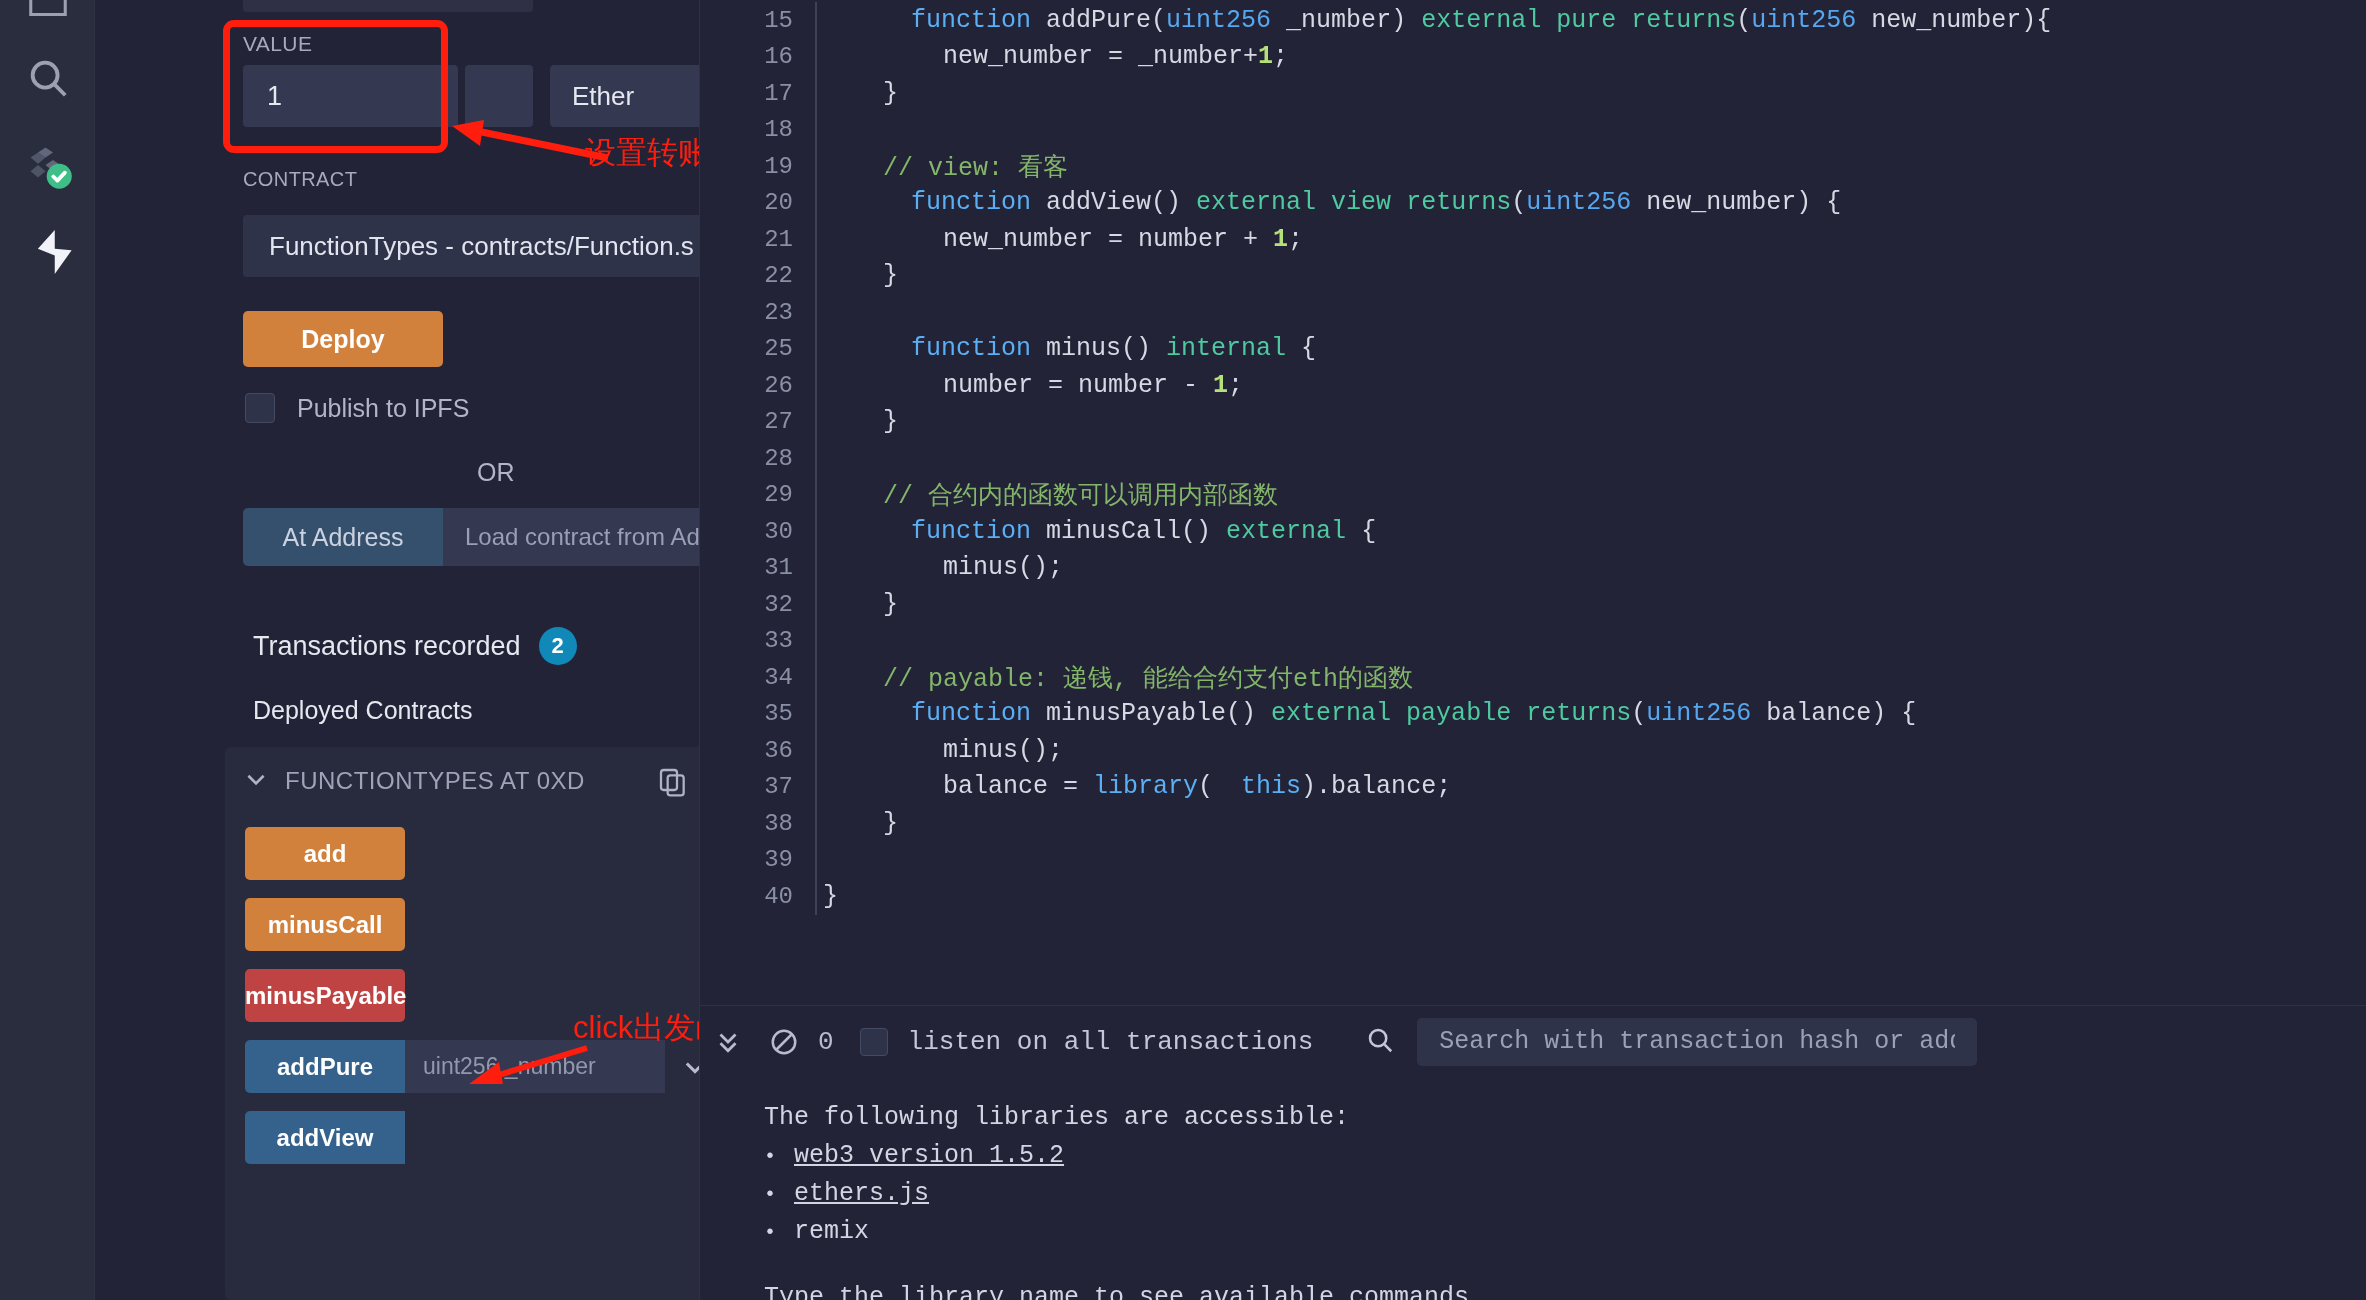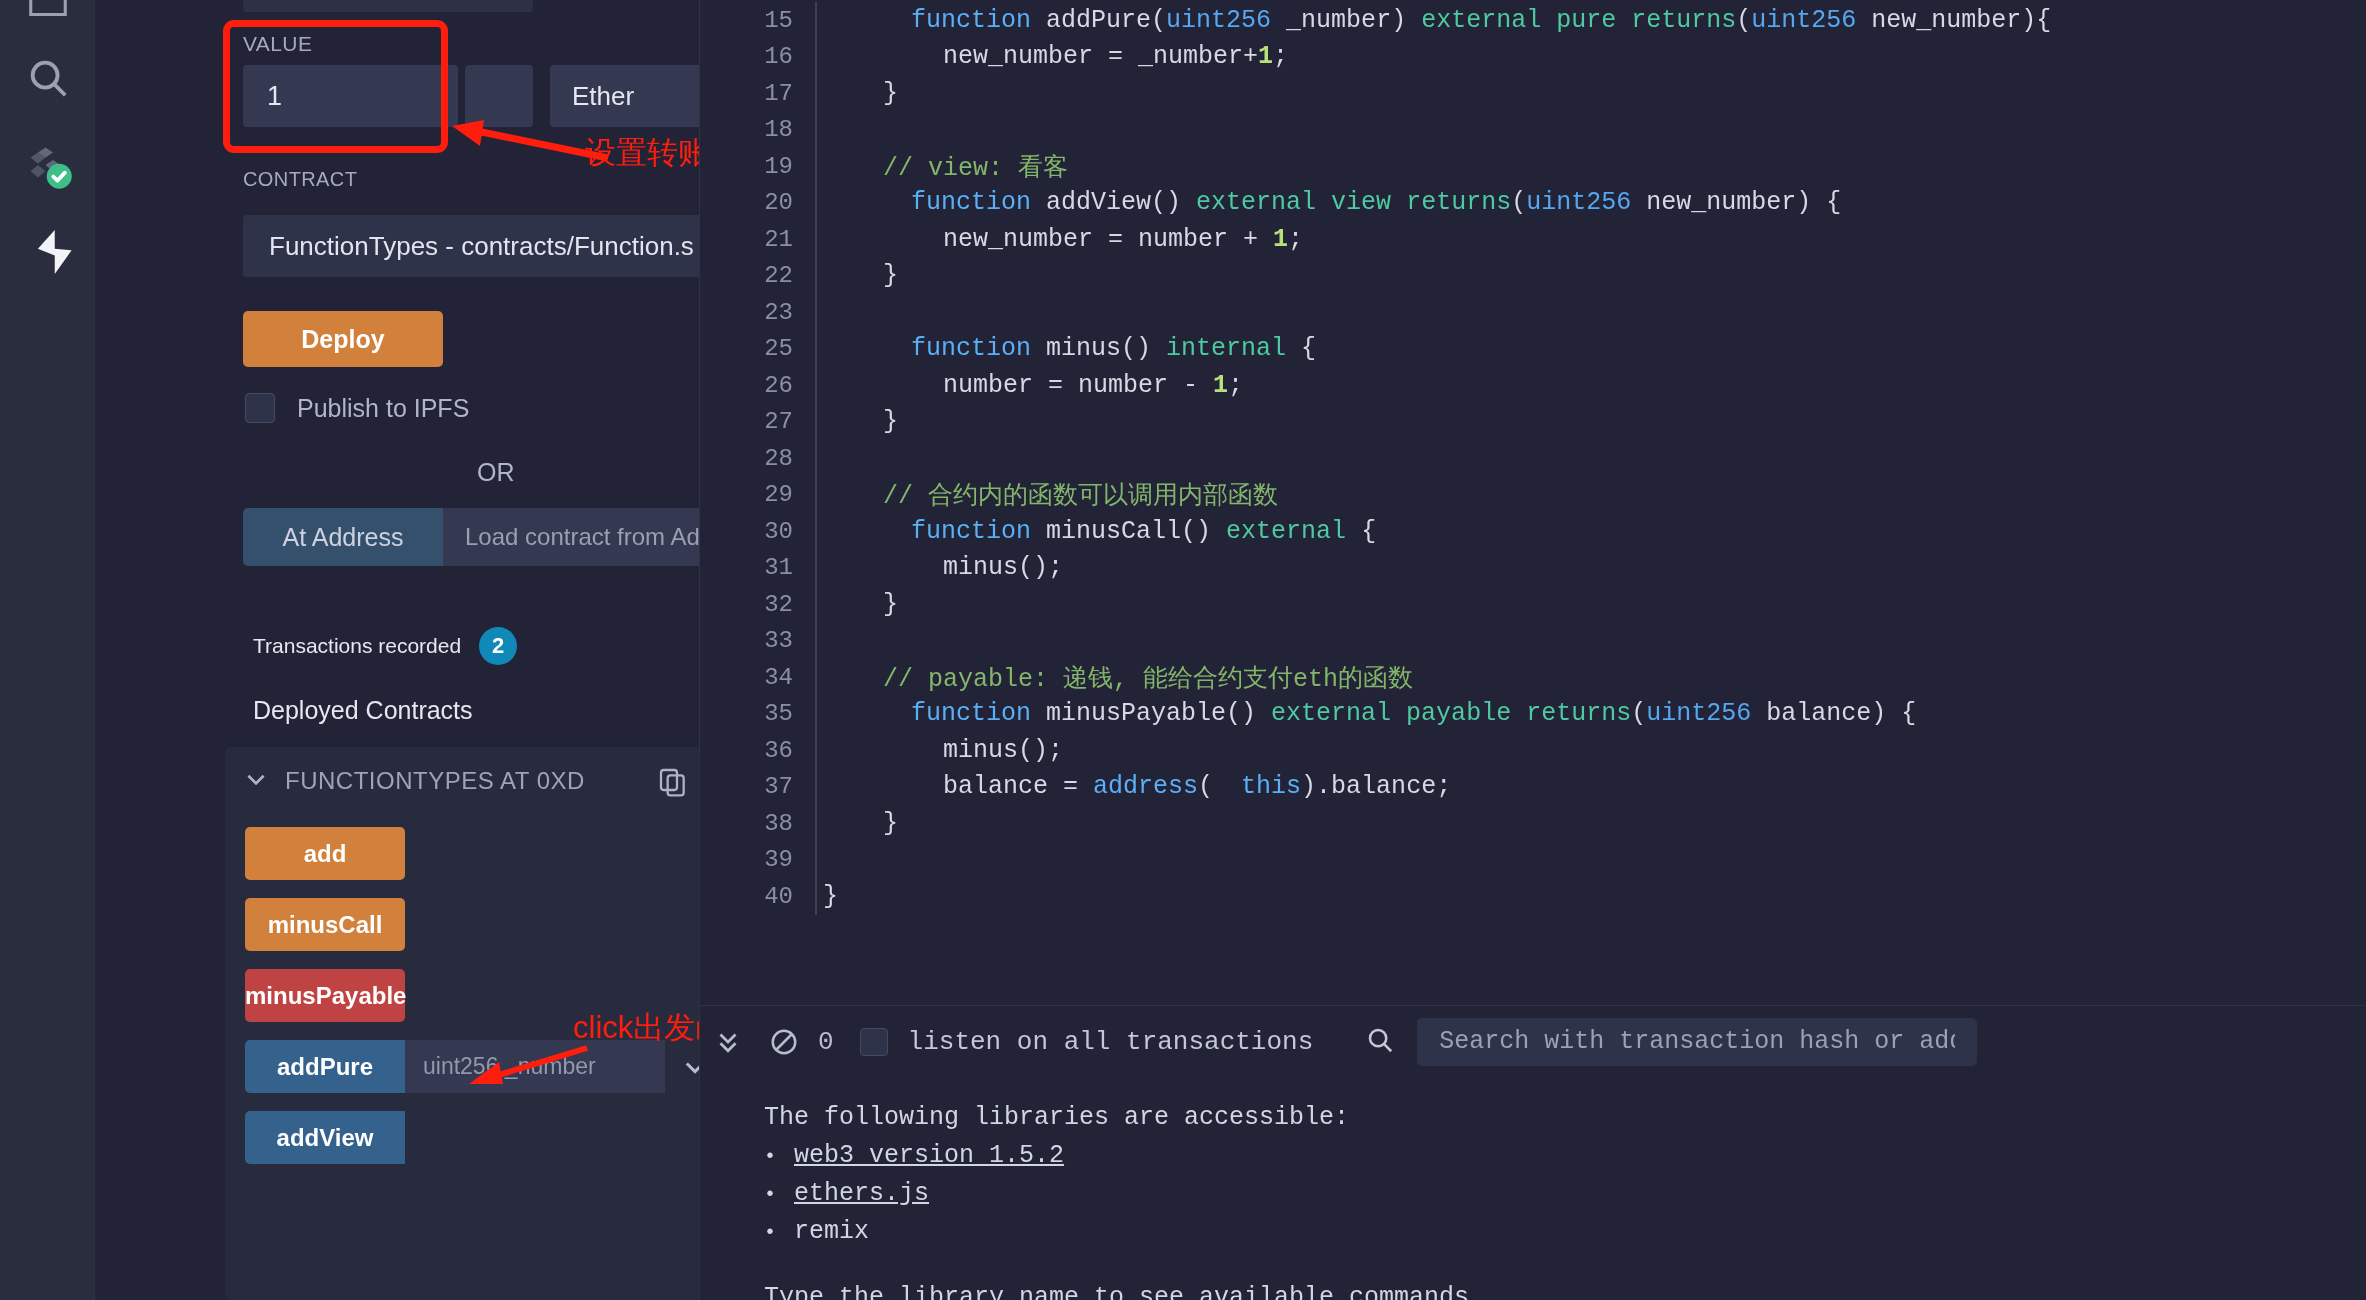--- a/index.html
+++ b/index.html
@@ -123,21 +123,21 @@
     background: #343850; border: none; border-radius: 0 5px 5px 0;
     color: #cdd2e0; font-size: 24px; padding: 0 22px;
     font-family: "Liberation Sans", sans-serif;
   }
   .at-addr-input::placeholder { color: #9a9fb4; }
 
   .tx-rec {
     position: absolute; left: 158px; top: 627px;
     display: flex; align-items: center; gap: 18px;
   }
-  .tx-rec .t { font-size: 21px; color: #e6e8f0; }
+  .tx-rec .t { font-size: 27px; color: #e6e8f0; }
   .badge {
     background: #1089b8; color: #fff;
     width: 38px; height: 38px; border-radius: 19px;
     display: flex; align-items: center; justify-content: center;
     font-size: 22px; font-weight: 600;
   }
 
   .dep-title {
     position: absolute; left: 158px; top: 696px;
     font-size: 25px; color: #e6e8f0;
@@ -481,21 +481,21 @@
             <span class="code"><span class="k-pl">    </span><span class="k-kw">function</span><span class="k-pl"> minusPayable() </span><span class="k-mod">external payable</span><span class="k-pl"> </span><span class="k-mod">returns</span><span class="k-pl">(</span><span class="k-type">uint256</span><span class="k-pl"> balance) {</span></span>
           </div>
           <div class="line">
             <span class="ln">36</span>
             <span class="gutter-bar"></span>
             <span class="code"><span class="k-pl">        minus();</span></span>
           </div>
           <div class="line">
             <span class="ln">37</span>
             <span class="gutter-bar"></span>
-            <span class="code"><span class="k-pl">        balance = </span><span class="k-addr">address</span><span class="k-pl">(</span><span class="k-kw">this</span><span class="k-pl">).balance;</span></span>
+            <span class="code"><span class="k-pl">        balance = </span><span class="k-addr">library</span><span class="k-pl">(</span><span class="k-kw">this</span><span class="k-pl">).balance;</span></span>
           </div>
           <div class="line">
             <span class="ln">38</span>
             <span class="gutter-bar"></span>
             <span class="code"><span class="k-pl">    }</span></span>
           </div>
           <div class="line">
             <span class="ln">39</span>
             <span class="gutter-bar"></span>
             <span class="code"></span>

